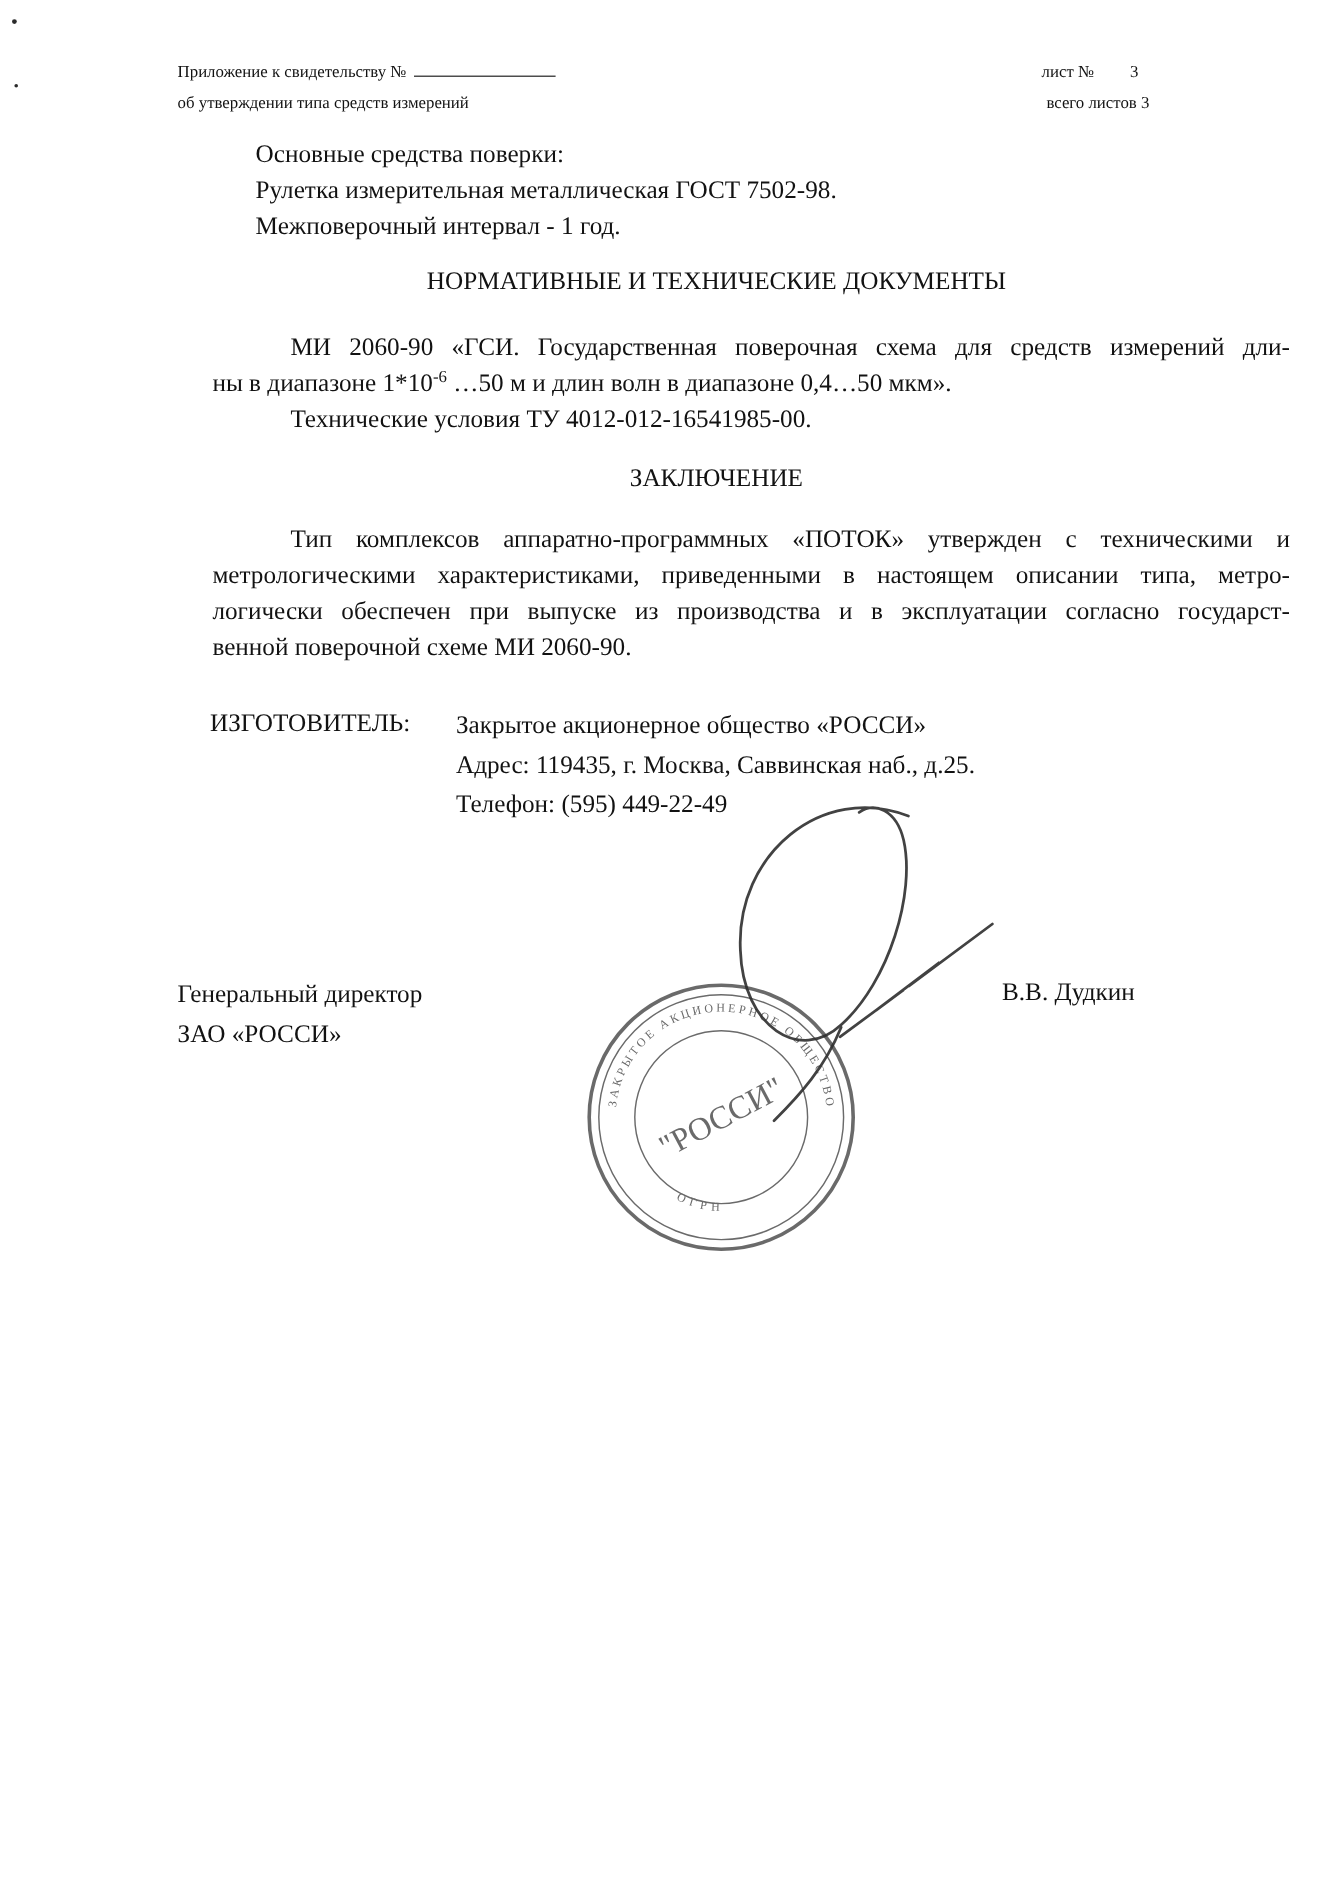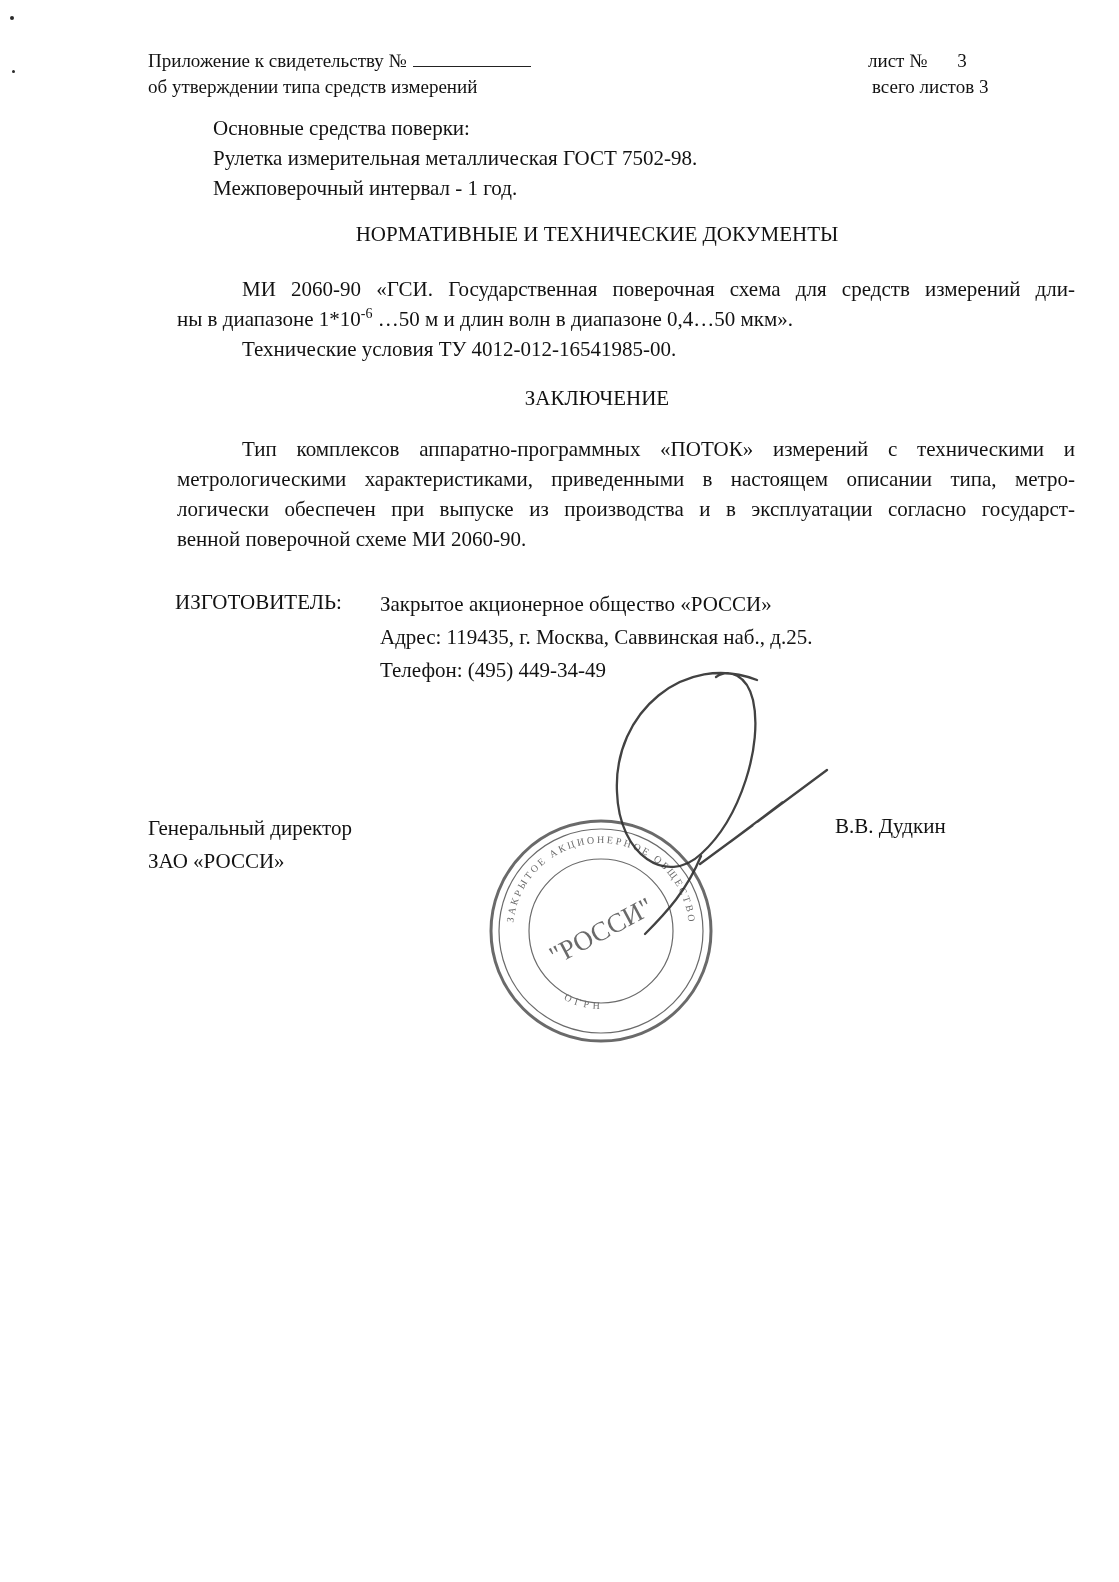--- a/index.html
+++ b/index.html
@@ -5,21 +5,21 @@
   * { margin:0; padding:0; box-sizing:border-box; }
   html,body { width:1119px; height:1582px; }
   body {
     background:#ffffff;
     position:relative;
     font-family:"Liberation Serif","DejaVu Serif",serif;
     color:#121212;
     overflow:hidden;
   }
   .abs { position:absolute; }
-  .fs-hdr { font-size:19px; line-height:26px; }
+  .fs-hdr { font-size:14px; line-height:26px; }
   .fs-body { font-size:21px; }
   .lh30 { line-height:30px;margin-left:29px; }
   .lh33 { line-height:33px; }
   .center { text-align:center; }
   .just { text-align:justify; text-align-last:justify; }
   .indent { text-indent:65px; }
   .blank-line {
     display:inline-block;
     width:118px;
     height:15px;
@@ -68,31 +68,31 @@
     <div class="just indent">МИ 2060-90 «ГСИ. Государственная поверочная схема для средств измерений дли-</div>
     <div>
       <span>ны в диапазоне 1*10</span><sup class="small">-6</sup><span> …50 м и длин волн в диапазоне 0,4…50 мкм».</span>
     </div>
     <div class="indent">Технические условия ТУ 4012-012-16541985-00.</div>
   </div>
 
   <div class="abs fs-body center" style="left:148px; top:386px; width:898px;">ЗАКЛЮЧЕНИЕ</div>
 
   <div class="abs fs-body lh30" style="left:148px; top:434px; width:898px;">
-    <div class="just indent">Тип комплексов аппаратно-программных «ПОТОК» измерений с техническими и</div>
+    <div class="just indent">Тип комплексов аппаратно-программных «ПОТОК» утвержден с техническими и</div>
     <div class="just">метрологическими характеристиками, приведенными в настоящем описании типа, метро-</div>
     <div class="just">логически обеспечен при выпуске из производства и в эксплуатации согласно государст-</div>
     <div>венной поверочной схеме МИ 2060-90.</div>
   </div>
 
   <div class="abs fs-body" style="left:175px; top:590px;">ИЗГОТОВИТЕЛЬ:</div>
   <div class="abs fs-body lh33" style="left:380px; top:588px;">
     <div>Закрытое акционерное общество «РОССИ»</div>
     <div>Адрес: 119435, г. Москва, Саввинская наб., д.25.</div>
-    <div>Телефон: (495) 449-34-49</div>
+    <div>Телефон: (595) 449-22-49</div>
   </div>
 
   <div class="abs fs-body lh33" style="left:148px; top:812px;">
     <div>Генеральный директор</div>
     <div>ЗАО «РОССИ»</div>
   </div>
   <div class="abs fs-body" style="left:835px; top:814px;">В.В. Дудкин</div>
 
   <div class="abs stamp-wrap" style="left:483px; top:813px; width:236px; height:236px;">
     <svg width="236" height="236" viewBox="0 0 236 236">

